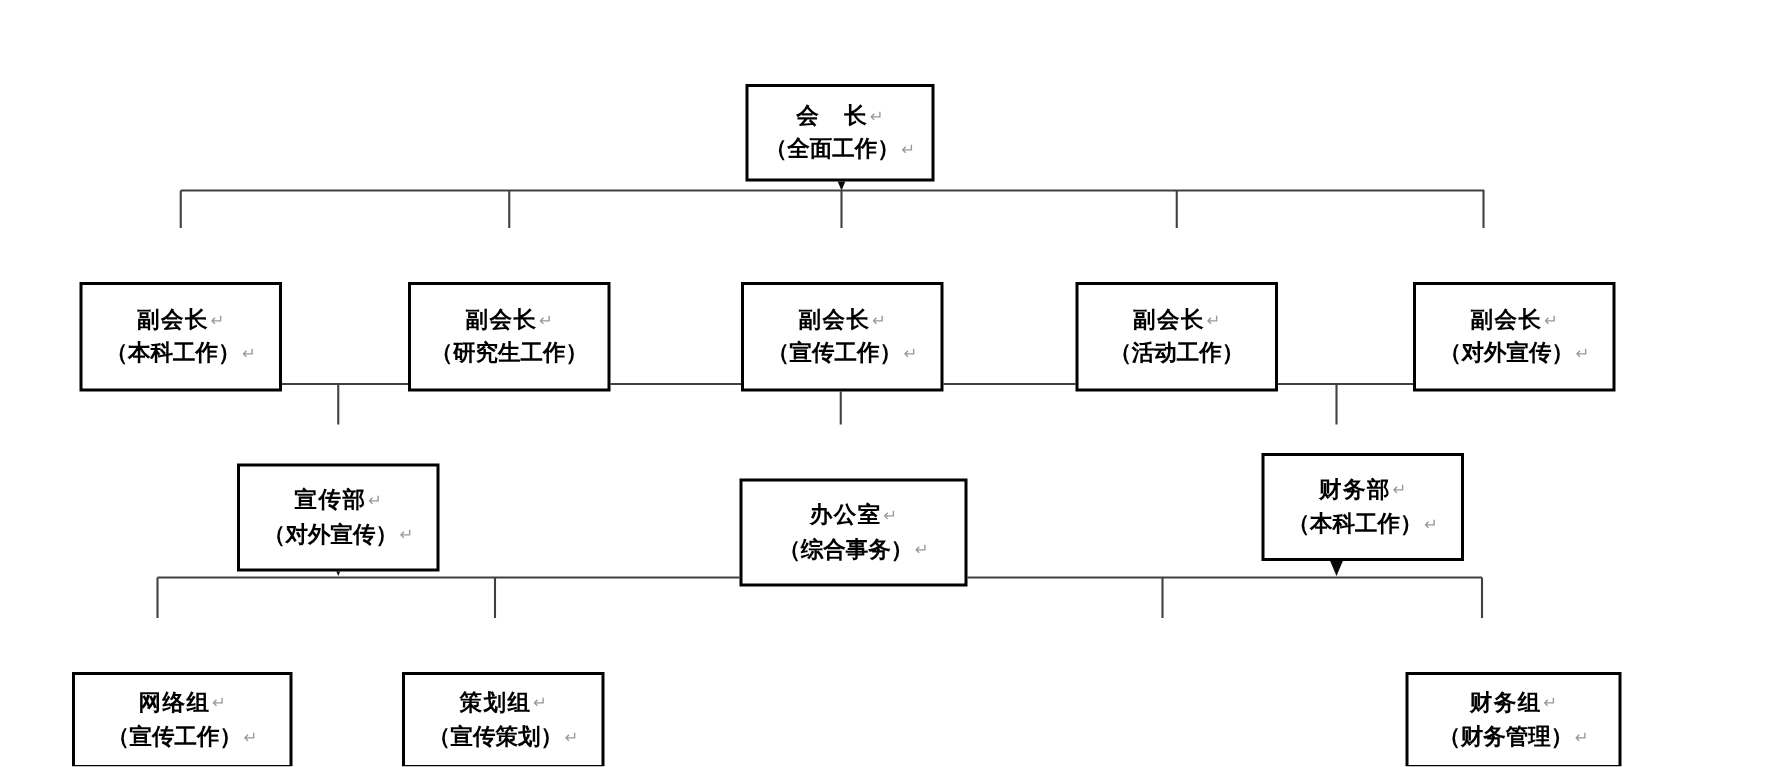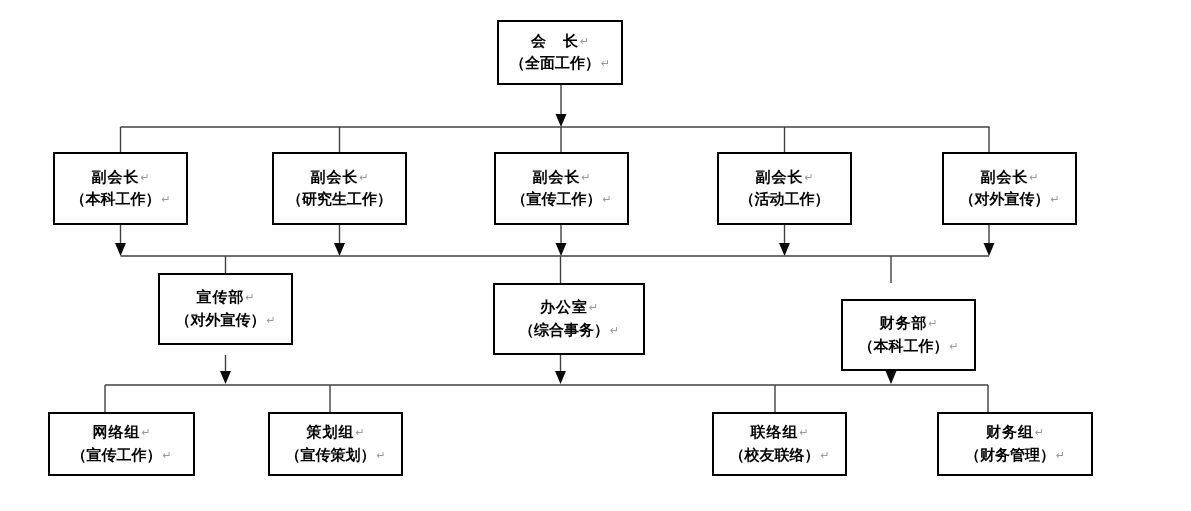--- a/index.html
+++ b/index.html
@@ -4,21 +4,21 @@
 <style>
   html,body{margin:0;padding:0;background:#fff;}
   .stage{
     position:relative;width:1191px;height:511px;background:#ffffff;
     font-family:"DejaVu Sans","Liberation Sans",sans-serif;overflow:hidden;
   }
   .connectors{position:absolute;left:0;top:0;width:1191px;height:511px;}
   .node{
     position:absolute;box-sizing:border-box;border:2px solid #000;background:#fff;
     display:flex;flex-direction:column;align-items:center;justify-content:center;
-    gap:5px;z-index:2;
+    gap:5px;z-index:2;margin-top:36px;
   }
   .node .row{font-weight:700;font-size:15px;color:#000;white-space:nowrap;line-height:1.15;}
   .node .title-row{letter-spacing:1px;}
   .mark{color:#9a9a9a;font-size:11px;font-weight:400;margin-left:1px;vertical-align:1px;letter-spacing:0;}
   svg line{stroke:#404040;stroke-width:1.4;}
   svg polygon{fill:#0a0a0a;}
 </style>
 </head>
 <body>
 
@@ -102,38 +102,34 @@
   <div class="node" style="left:158px;top:273px;width:135px;height:72px;">
     <div class="row title-row"><span>宣传部</span><span class="mark">↵</span></div>
     <div class="row"><span>（对外宣传）</span><span class="mark">↵</span></div>
   </div>
 
   <div class="node" style="left:493px;top:283px;width:152px;height:72px;">
     <div class="row title-row"><span>办公室</span><span class="mark">↵</span></div>
     <div class="row"><span>（综合事务）</span><span class="mark">↵</span></div>
   </div>
 
-  <div class="node" style="left:841px;top:299px;width:135px;height:72px;">
+  <div class="node" style="left:841px;top:266px;width:135px;height:72px;">
     <div class="row title-row"><span>财务部</span><span class="mark">↵</span></div>
     <div class="row"><span>（本科工作）</span><span class="mark">↵</span></div>
   </div>
 
   <div class="node" style="left:48px;top:412px;width:147px;height:64px;">
     <div class="row title-row"><span>网络组</span><span class="mark">↵</span></div>
     <div class="row"><span>（宣传工作）</span><span class="mark">↵</span></div>
   </div>
 
   <div class="node" style="left:268px;top:412px;width:135px;height:64px;align-items:center;">
     <div class="row title-row"><span>策划组</span><span class="mark">↵</span></div>
     <div class="row"><span>（宣传策划）</span><span class="mark">↵</span></div>
   </div>
 
-  <div class="node" style="left:712px;top:412px;width:135px;height:64px;">
-    <div class="row title-row"><span>联络组</span><span class="mark">↵</span></div>
-    <div class="row"><span>（校友联络）</span><span class="mark">↵</span></div>
-  </div>
 
-  <div class="node" style="left:937px;top:412px;width:156px;height:64px;">
+  <div class="node" style="left:937px;top:412px;width:144px;height:64px;">
     <div class="row title-row"><span>财务组</span><span class="mark">↵</span></div>
     <div class="row"><span>（财务管理）</span><span class="mark">↵</span></div>
   </div>
 
 </div>
 
 </body></html>

